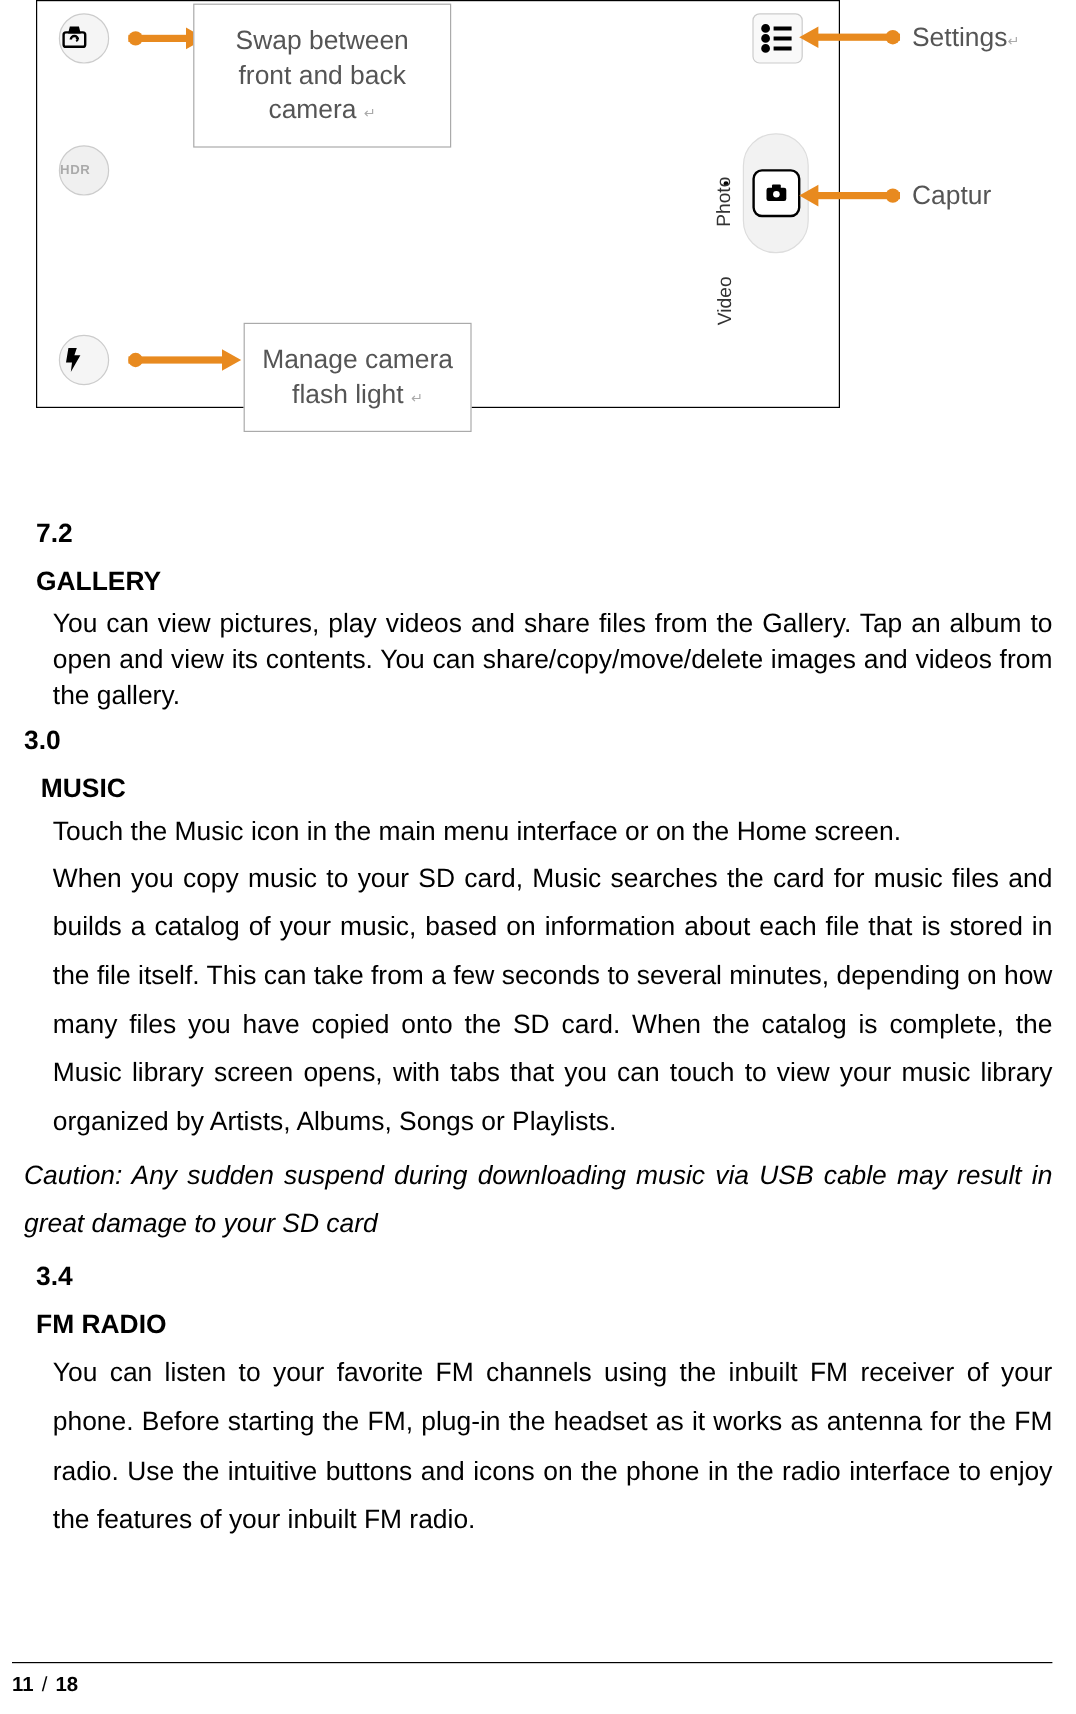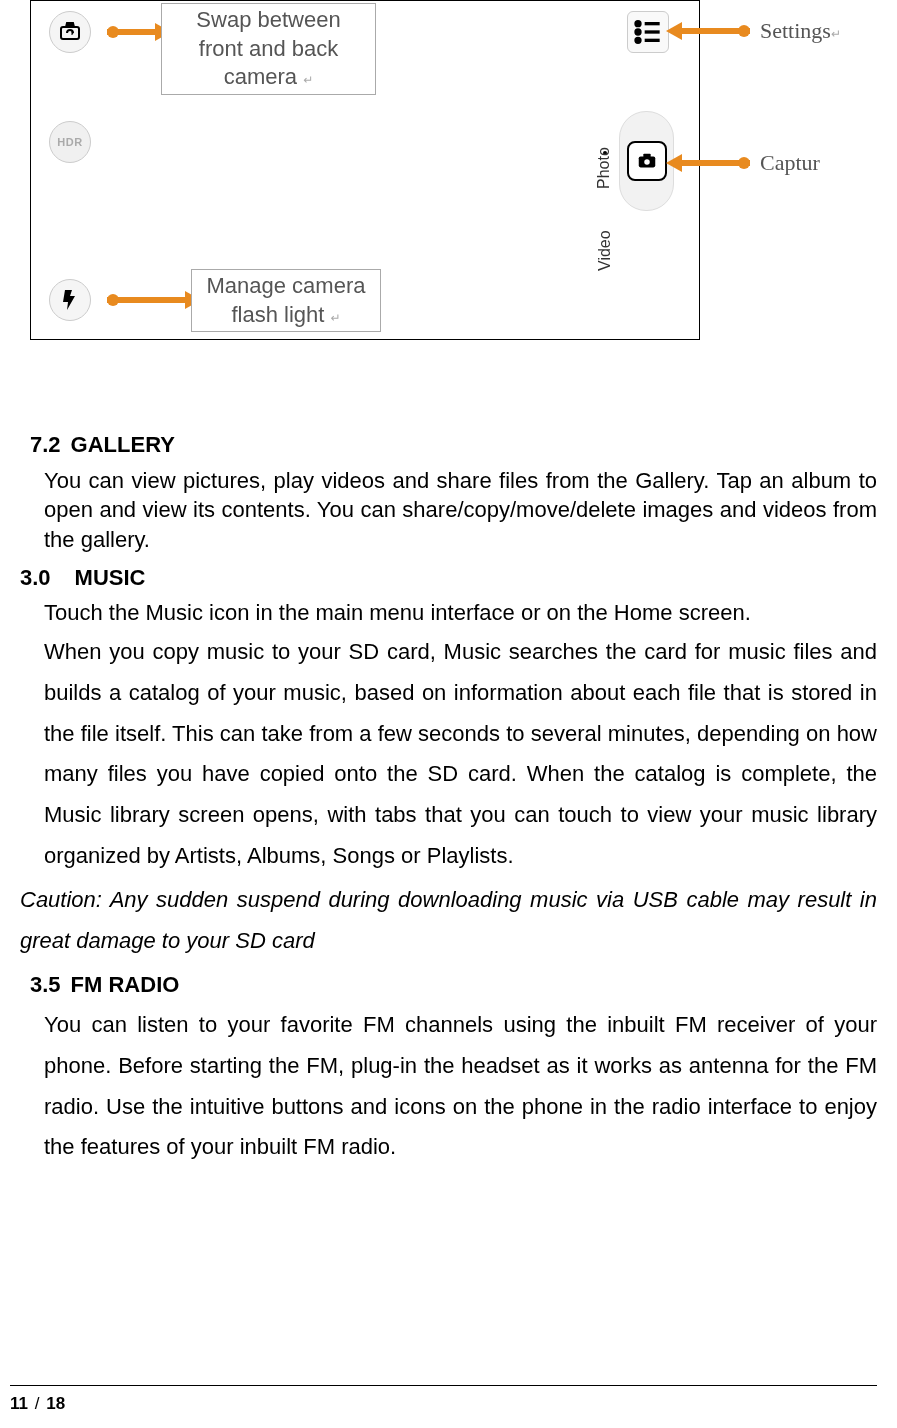--- a/index.html
+++ b/index.html
@@ -22,21 +22,20 @@
   }
   .icon-circle {
     position: absolute;
     width: 42px;
     height: 42px;
     border-radius: 50%;
     border: 1px solid #ccc;
     background: #f5f5f5;
     display: flex;
     align-items: center;
-    justify-content: center;
   }
   .icon-circle svg { width: 24px; height: 24px; }
   .hdr-text { font-size: 11px; color: #aaa; font-weight: bold; letter-spacing: 0.5px; }
   .arrow {
     position: absolute;
     height: 6px;
     background: #e88a1f;
   }
   .arrow::before {
     content: "";
@@ -58,28 +57,27 @@
   }
   .arrow.right-point::after { left: -14px; top: -6px; border-right: 16px solid #e88a1f; }
   .arrow.left-point::after { right: -14px; top: -6px; border-left: 16px solid #e88a1f; }
   .callout-box {
     position: absolute;
     border: 1px solid #aaa;
     background: #fff;
     font-size: 22px;
     color: #555;
     text-align: center;
-    padding: 2px 10px;
+    padding: 16px 10px;
     line-height: 1.3;
   }
   .callout-label {
     position: absolute;
     font-size: 22px;
     color: #555;
-    font-family: Liberation Serif, serif;
   }
   .settings-btn {
     position: absolute;
     width: 42px;
     height: 42px;
     border: 1px solid #ccc;
     border-radius: 6px;
     background: #f9f9f9;
     display: flex;
     align-items: center;
@@ -126,20 +124,21 @@
     margin-top: 90px;
     font-size: 22px;
     line-height: 1.35;
   }
   .heading {
     font-weight: bold;
     font-size: 22px;
     margin: 8px 0 6px 0;
     display: flex;
     gap: 10px;
+    flex-direction: column;
   }
   .heading.indent { padding-left: 10px; }
   .heading.indent2 { padding-left: 0; }
   .para { text-align: justify; margin-bottom: 4px; margin-left: 24px; }
   .para.loose { line-height: 1.85; }
   .caution { font-style: italic; text-align: justify; line-height: 1.85; }
   .caution .clabel { font-weight: normal; }
   .footer-line {
     position: absolute;
     bottom: 42px;
@@ -179,21 +178,21 @@
   <div class="icon-circle" style="left:18px; top:120px; background:#f0f0f0;">
     <span class="hdr-text">HDR</span>
   </div>
 
   <div class="icon-circle" style="left:18px; top:278px;">
     <svg viewBox="0 0 24 24" fill="#000">
       <path d="M7 2l-2 12h5l-1 8 8-14h-5l2-6z"></path>
     </svg>
   </div>
   <div class="arrow left-point" style="left:76px; top:296px; width:80px;"></div>
-  <div class="callout-box" style="left:160px; top:268px; width:190px;">
+  <div class="callout-box" style="left:172px; top:268px; width:190px;">
     <span>Manage camera flash light</span>
     <span style="font-size:12px;color:#aaa;">↵</span>
   </div>
 
   <div class="settings-btn" style="right:30px; top:10px;">
     <svg viewBox="0 0 24 24" fill="none" stroke="#000" stroke-width="2">
       <circle cx="6" cy="7" r="1.2" fill="#000"></circle>
         <line x1="10" y1="7" x2="19" y2="7"></line>
       <circle cx="6" cy="12" r="1.2" fill="#000"></circle>
         <line x1="10" y1="12" x2="19" y2="12"></line>
@@ -238,21 +237,21 @@
     <span>3.0</span>
     <span style="margin-left:14px;">MUSIC</span>
   </div>
   <p class="para">Touch the Music icon in the main menu interface or on the Home screen.</p>
   <p class="para loose">When you copy music to your SD card, Music searches the card for music files and builds a catalog of your music, based on information about each file that is stored in the file itself. This can take from a few seconds to several minutes, depending on how many files you have copied onto the SD card. When the catalog is complete, the Music library screen opens, with tabs that you can touch to view your music library organized by Artists, Albums, Songs or Playlists.</p>
   <p class="caution">
     <span class="clabel">Caution:</span><span> Any sudden suspend during downloading music via USB cable may result in great damage to your SD card</span>
   </p>
 
   <div class="heading indent">
-    <span>3.5</span>
+    <span>3.4</span>
     <span>FM RADIO</span>
   </div>
   <p class="para loose">You can listen to your favorite FM channels using the inbuilt FM receiver of your phone. Before starting the FM, plug-in the headset as it works as antenna for the FM radio. Use the intuitive buttons and icons on the phone in the radio interface to enjoy the features of your inbuilt FM radio.</p>
 
 </div>
 
 <div class="footer-line"></div>
 <div class="page-num">
   <span>11</span>
   <span class="sep">/</span>

